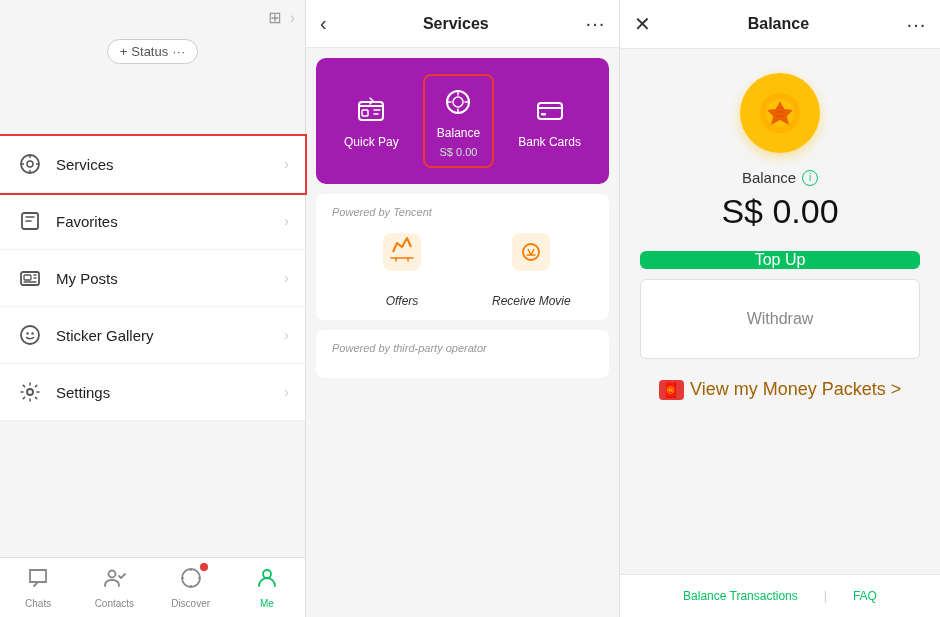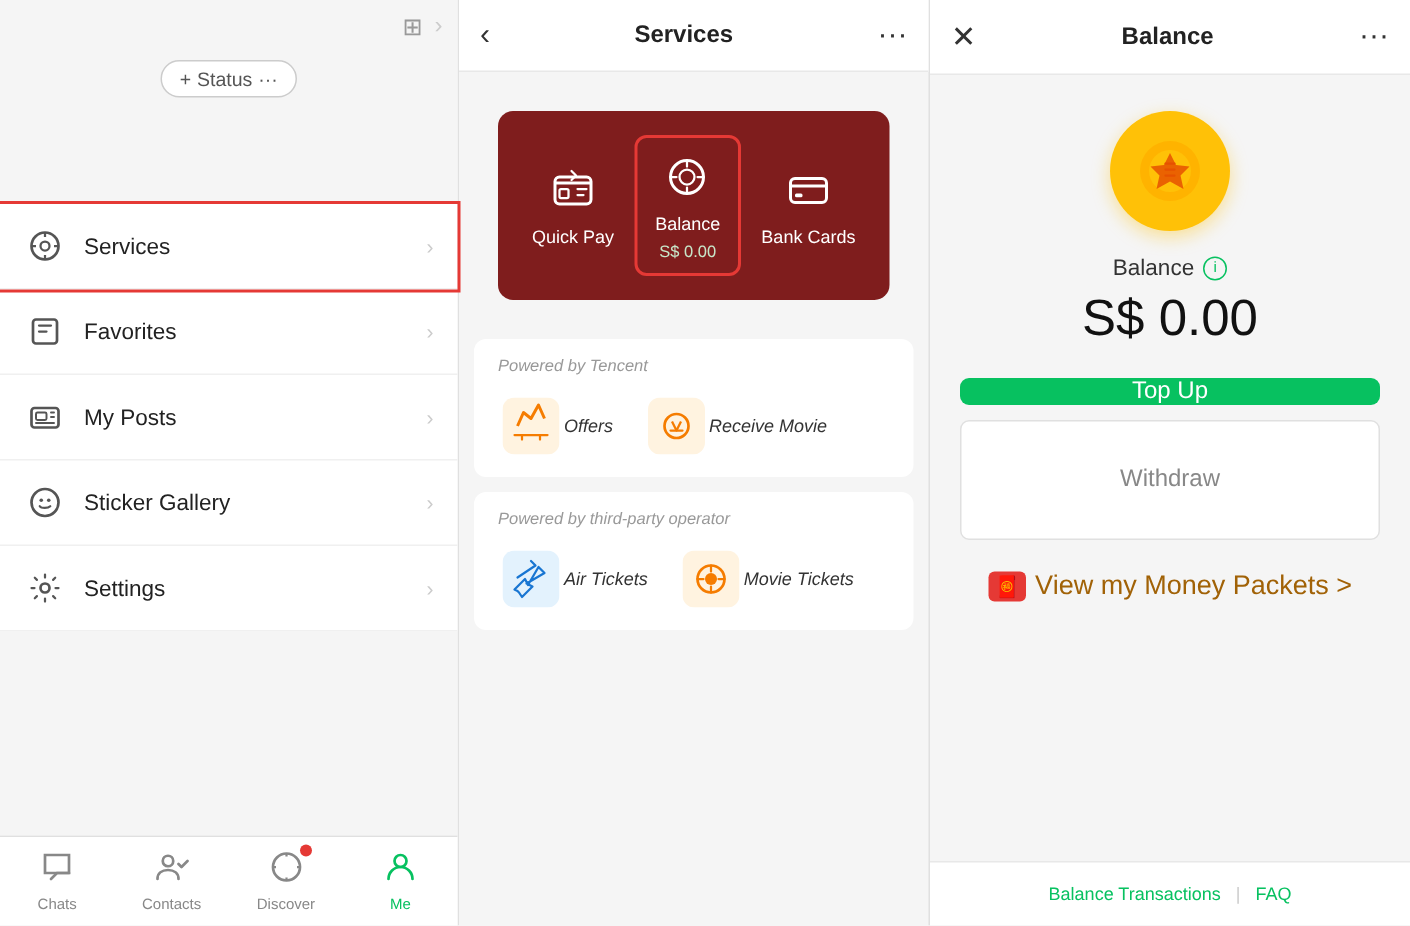--- a/index.html
+++ b/index.html
@@ -153,22 +153,22 @@
       color: #222;
     }
     .header-more {
       font-size: 20px;
       color: #333;
       cursor: pointer;
     }
 
     
     .green-card {
-      background: #7f1d1d;
-      margin: 26px;
+      background: #a21caf;
+      margin: 10px;
       border-radius: 10px;
       padding: 16px;
       display: flex;
       justify-content: space-around;
       align-items: center;
     }
     .card-item {
       display: flex;
       flex-direction: column;
       align-items: center;
@@ -212,24 +212,26 @@
       color: #999;
       margin-bottom: 12px;
     }
     .service-grid {
       display: flex;
       gap: 20px;
       flex-wrap: wrap;
     }
     .service-item {
       display: flex;
-      align-items: center;
-      gap: 0;
+      flex-direction: column;
+      align-items: center;
+      gap: 20px;
       cursor: pointer;
       min-width: 60px;
+      margin-left: 40px;
     }
     .service-icon {
       width: 44px;
       height: 44px;
       border-radius: 10px;
       display: flex;
       align-items: center;
       justify-content: center;
       font-size: 24px;
     }
@@ -345,21 +347,21 @@
     }
     .money-packets-link {
       font-size: 18px;
       color: #a16207;
     }
 
     .balance-footer {
       display: flex;
       justify-content: center;
       align-items: center;
-      gap: 10px;
+      gap: 26px;
       padding: 14px;
       border-top: 1px solid #e8e8e8;
       background: #fff;
     }
     .footer-link {
       font-size: 12px;
       color: #07c160;
       cursor: pointer;
     }
     .footer-divider {
@@ -562,45 +564,20 @@
             <path d="M15 22h8" stroke="#f57c00" stroke-width="1.5" stroke-linecap="round"></path>
           </svg>
         </div>
         <span class="service-label">Receive Movie</span>
       </div>
     </div>
   </div>
 
   <div class="section-block">
     <div class="section-powered">Powered by third-party operator</div>
-    <div class="service-grid">
-
-      <div class="service-item">
-        <div class="service-icon">
-          <svg width="38" height="38" viewBox="0 0 38 38" fill="none">
-            <rect width="38" height="38" rx="8" fill="#e3f2fd"></rect>
-            <path d="M8 26l7-7 2 4 7-12 4 4-12 7 4 2-7 7-2-3-1-1z" stroke="#1976d2" stroke-width="1.5" stroke-linejoin="round" fill="none"></path>
-            <path d="M19 7l3 3-12 8" stroke="#1976d2" stroke-width="1.5" stroke-linecap="round" stroke-linejoin="round" fill="none"></path>
-          </svg>
-        </div>
-        <span class="service-label">Air Tickets</span>
-      </div>
-
-      <div class="service-item">
-        <div class="service-icon">
-          <svg width="38" height="38" viewBox="0 0 38 38" fill="none">
-            <rect width="38" height="38" rx="8" fill="#fff3e0"></rect>
-            <circle cx="19" cy="19" r="9" stroke="#f57c00" stroke-width="1.8" fill="none"></circle>
-            <circle cx="19" cy="19" r="4" fill="#f57c00"></circle>
-            <path d="M19 10v4M19 24v4M10 19h4M24 19h4" stroke="#f57c00" stroke-width="1.5" stroke-linecap="round"></path>
-          </svg>
-        </div>
-        <span class="service-label">Movie Tickets</span>
-      </div>
-    </div>
   </div>
 </div>
 
 <div class="panel-right">
   <div class="panel-right-header">
     <span class="close-icon">✕</span>
     <span class="header-title">Balance</span>
     <span class="header-more">···</span>
   </div>
 

